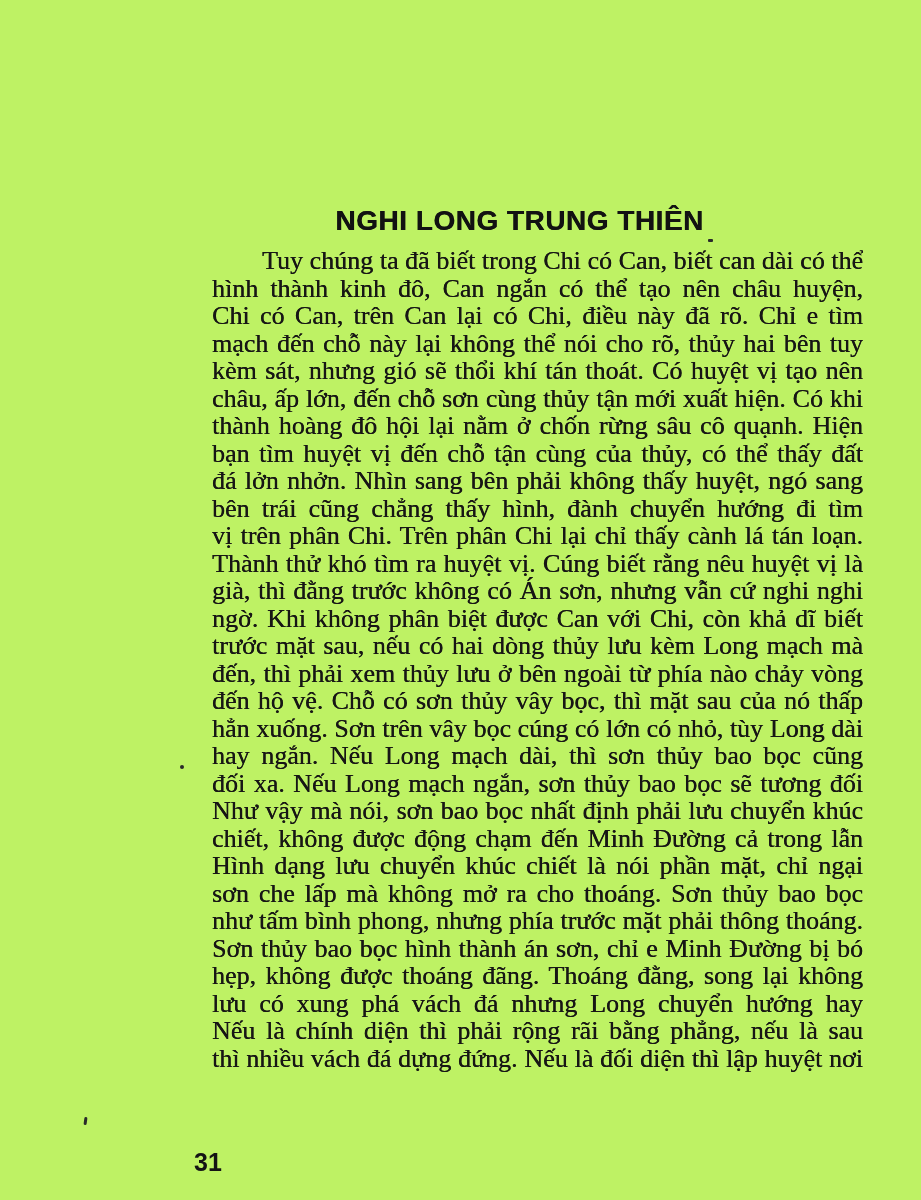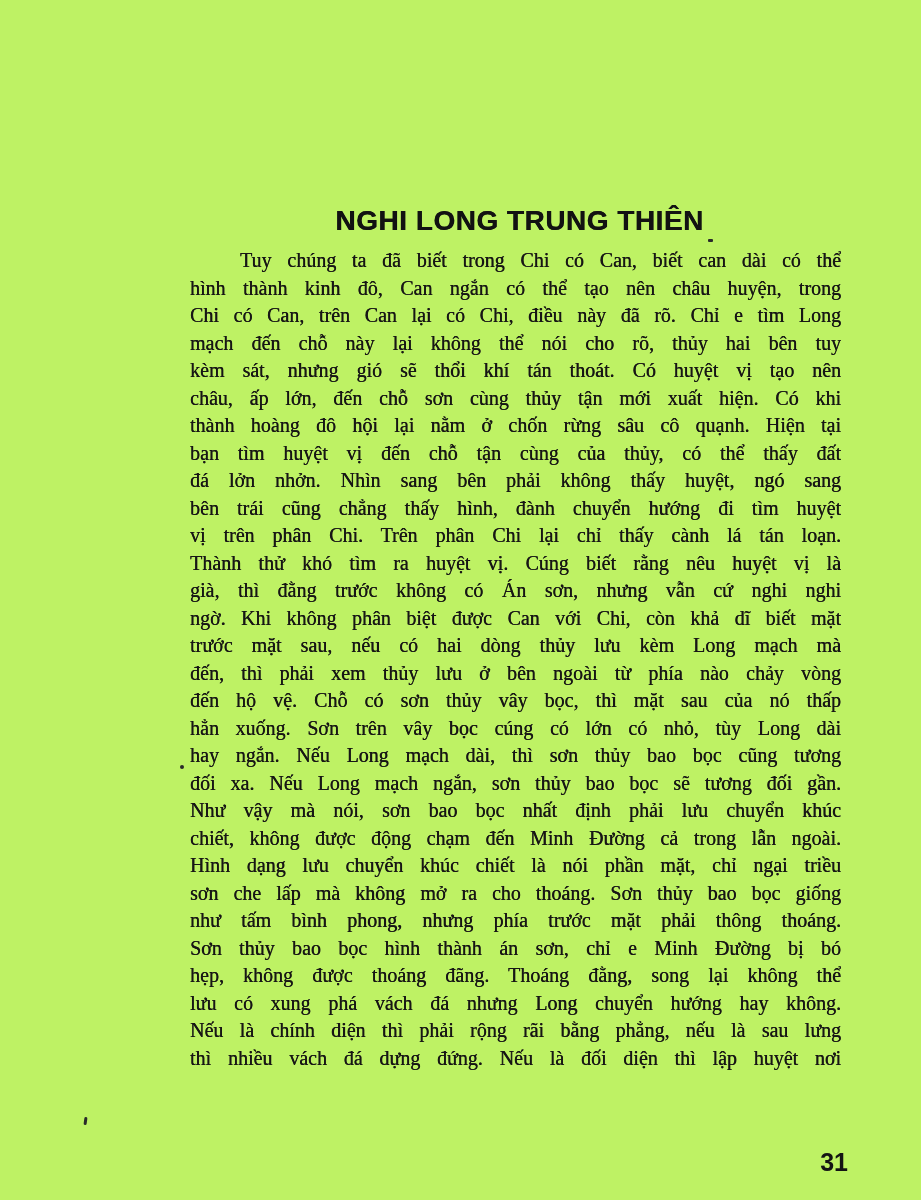--- a/index.html
+++ b/index.html
@@ -25,43 +25,42 @@
     font-weight: bold;
     font-size: 28px;
     letter-spacing: 0.5px;
     color: #121212;
     text-shadow: 0.4px 0 0 currentColor;
     white-space: nowrap;
   }
   .body-text {
     position: absolute;
     top: 247px;
-    left: 190px;
+    left: 212px;
     width: 651px;
     font-family: "Liberation Serif", serif;
-    font-size: 20px;
+    font-size: 26px;
     color: #171615;
     text-shadow: 0.3px 0 0 currentColor;
   }
   .line {
     height: 27.5px;
     line-height: 27.5px;
     text-align: justify;
     text-align-last: justify;
     overflow: hidden;
   }
   .line.indent {
     padding-left: 50px;
   }
   .page-number {
     position: absolute;
     top: 1148px;
     left: 194px;
     width: 654px;
-    text-align: right;
     font-family: "Liberation Sans", sans-serif;
     font-weight: bold;
     font-size: 25px;
     color: #141414;
   }
   .speck {
     position: absolute;
     background: #2a2a2a;
   }
   .speck-top    { left: 708px; top: 239px; width: 5px; height: 3px; border-radius: 1px; }

